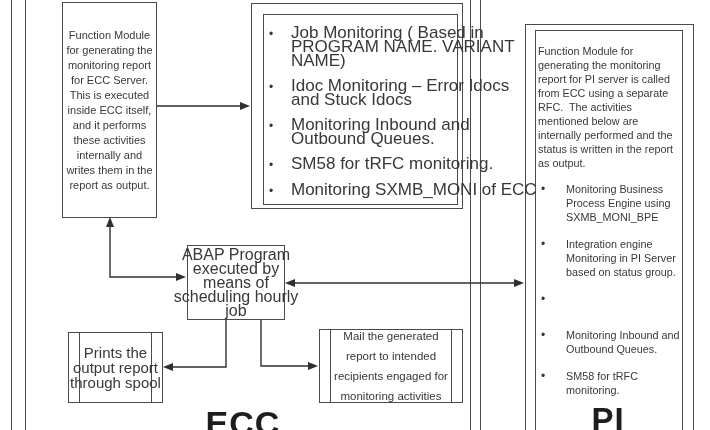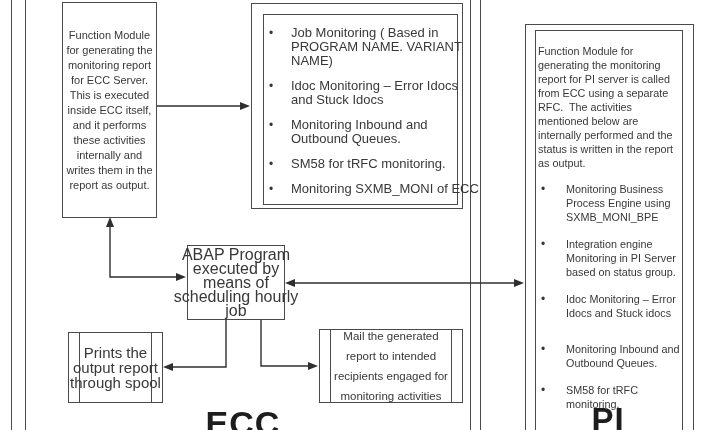--- a/index.html
+++ b/index.html
@@ -21,21 +21,21 @@
   
   .big-label { position:absolute; font-weight:bold; color:#1d1d1d; text-align:center; }
   .ecc-label { left:143px; top:406px; width:200px; font-size:34px; line-height:34px; letter-spacing:1px; }
   .pi-label  { left:558px; top:403px; width:100px; font-size:33px; line-height:33px; letter-spacing:1px; }
 
   
   .fm-box { left:62px; top:2px; width:95px; height:216px; font-size:11px; line-height:15px; }
 
   
   .act-outer { left:251px; top:3px; width:212px; height:206px; }
-  .act-inner { left:263px; top:14px; width:195px; height:191px; padding:11px 0 0 0; font-size:13px; line-height:14px; }
+  .act-inner { left:263px; top:14px; width:195px; height:191px; padding:11px 0 0 0; font-size:17px; line-height:14px; }
 
   
   .abap-box { left:187px; top:245px; width:98px; height:75px; font-size:16px; line-height:14px; }
 
   
   .pp { position:absolute; border:1.4px solid #4a4a4a; background:#fff; }
   .pp .edge { position:absolute; top:0; bottom:0; width:0; border-left:1.3px solid #4a4a4a; }
   .pp .edge.l { left:10px; } .pp .edge.r { right:10px; }
   .print-box { left:68px; top:332px; width:95px; height:71px; font-size:15px; line-height:15px; }
   .mail-box  { left:319px; top:329px; width:144px; height:74px; font-size:11.5px; line-height:20px; }
@@ -157,22 +157,20 @@
 SXMB_MONI_BPE</span>
     </div>
     <div class="item">
       <span class="dot"></span>
       <span class="ml">Integration engine
 Monitoring in PI Server
 based on status group.</span>
     </div>
     <div class="item gap-lg">
       <span class="dot"></span>
-      <span class="ml">Idoc Monitoring – Error
-Idocs and Stuck idocs</span>
     </div>
     <div class="item">
       <span class="dot"></span>
       <span class="ml">Monitoring Inbound and
 Outbound Queues.</span>
     </div>
     <div class="item">
       <span class="dot"></span>
       <span class="ml">SM58 for tRFC
 monitoring.</span>

